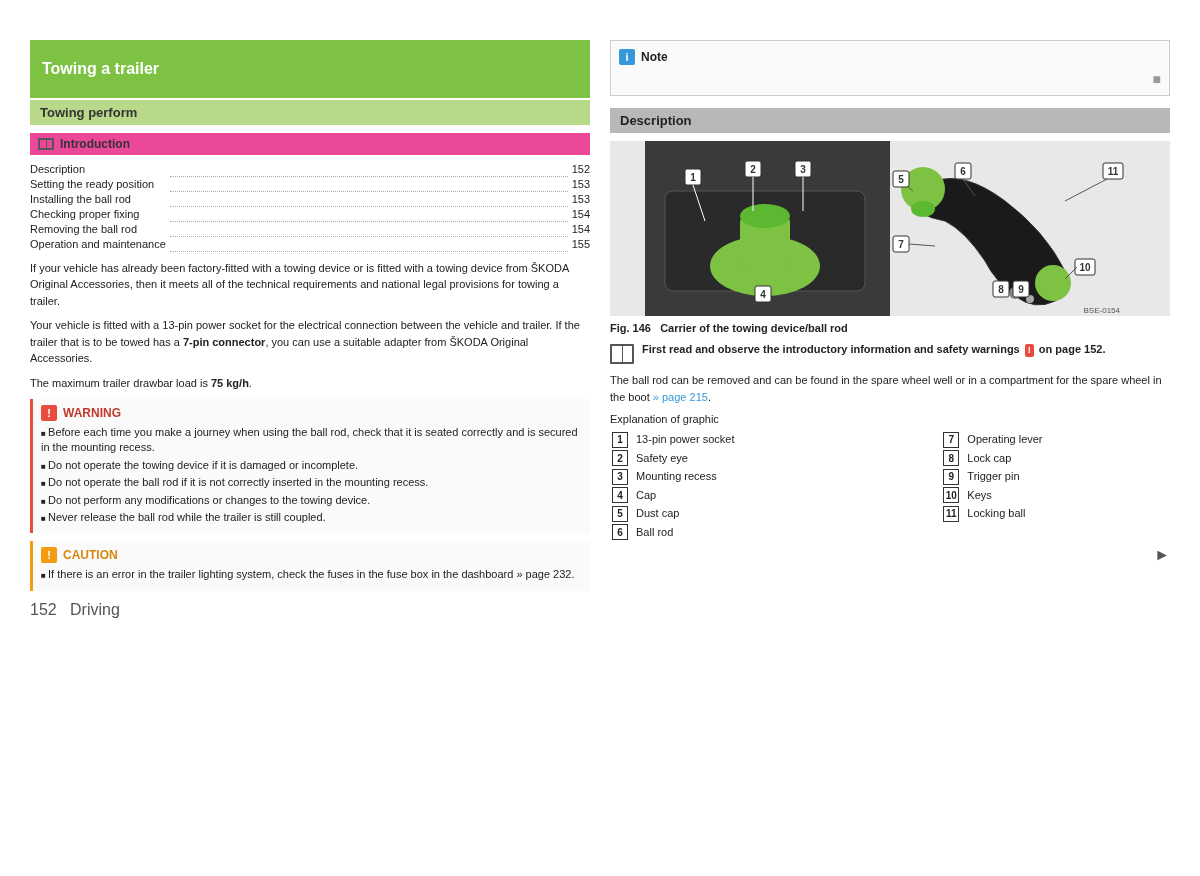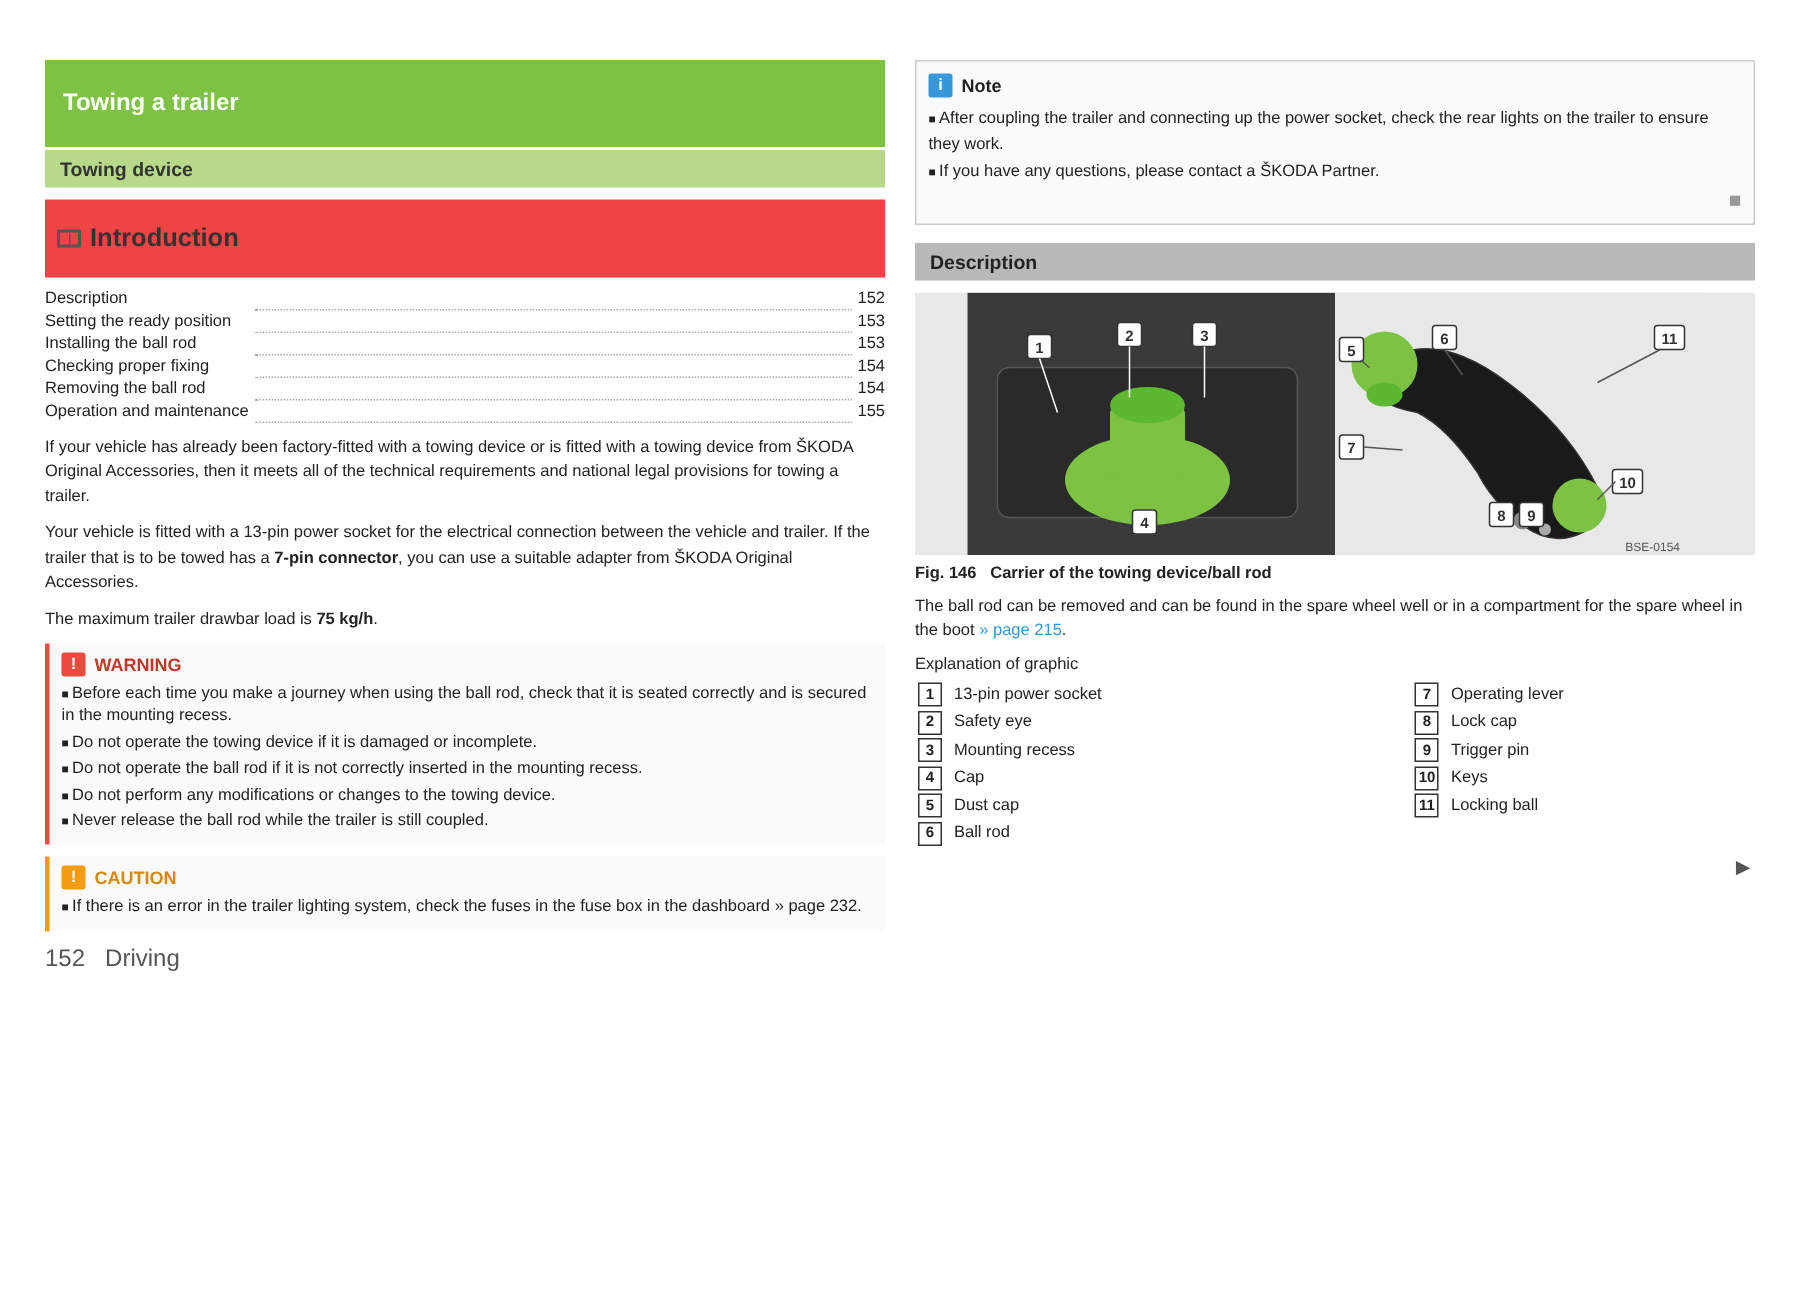--- a/index.html
+++ b/index.html
@@ -38,25 +38,25 @@
     }
     .section-header-green-sub {
       background: #b8d98a;
       color: #333;
       font-size: 13px;
       font-weight: bold;
       padding: 5px 10px;
       margin-bottom: 8px;
     }
     .section-header-intro {
-      background: #ef4444;
+      background: #ec4899;
       color: #333;
-      font-size: 17px;
-      font-weight: bold;
-      padding: 16px 8px;
+      font-size: 12px;
+      font-weight: bold;
+      padding: 4px 8px;
       display: flex;
       align-items: center;
       gap: 6px;
       margin-bottom: 6px;
     }
     .book-icon {
       display: inline-block;
       width: 16px;
       height: 12px;
       border: 2px solid #555;
@@ -351,21 +351,21 @@
       margin-top: 4px;
     }
   </style>
 </head>
 <body>
 
 <div class="page">
 
   <div class="left-col">
     <div class="section-header-green">Towing a trailer</div>
-    <div class="section-header-green-sub">Towing device</div>
+    <div class="section-header-green-sub">Towing perform</div>
 
     <div class="section-header-intro">
       <span class="book-icon"></span>
       <span>Introduction</span>
     </div>
 
 
     <table class="toc-table">
       <tbody id="toc-body">
           <tr>
@@ -438,24 +438,20 @@
       <span>&nbsp;&nbsp;<span>Driving</span></span>
     </div>
   </div>
 
   <div class="right-col">
     <div class="note-box">
       <div class="note-header">
         <div class="note-icon">i</div>
         <span>Note</span>
       </div>
-      <ul id="note-list">
-          <li>After coupling the trailer and connecting up the power socket, check the rear lights on the trailer to ensure they work.</li>
-          <li>If you have any questions, please contact a ŠKODA Partner.</li>
-        </ul>
       <div class="note-separator">■</div>
     </div>
 
     <div class="desc-header">Description</div>
 
     <div class="diagram-container">
       
       <svg viewBox="0 0 490 175" class="diagram-svg">
 
         <rect x="0" y="0" width="245" height="175" fill="#3a3a3a"></rect>
@@ -525,20 +521,28 @@
         <text x="475" y="172" text-anchor="end" font-size="8" fill="#555">BSE-0154</text>
       </svg>
     </div>
 
     <div class="diagram-caption">
       <span><b>Fig. 146</b></span>
       &nbsp;
       <b>Carrier of the towing device/ball rod</b>
     </div>
 
+    <div class="read-first-box">
+      <div class="read-first-book"></div>
+      <div class="read-first-text">
+        <span>First read and observe the introductory information and safety warnings</span>
+        <span class="exclaim">!</span>
+        <span>on page 152.</span>
+      </div>
+    </div>
 
     <p class="body-text">
       The ball rod can be removed and can be found in the spare wheel well or in a compartment for the spare wheel in the boot <span style="color:#3498db">» page 215</span>.
     </p>
 
     <p class="expl-header">Explanation of graphic</p>
 
     <table class="expl-table">
       <tbody id="expl-body">
           <tr>

